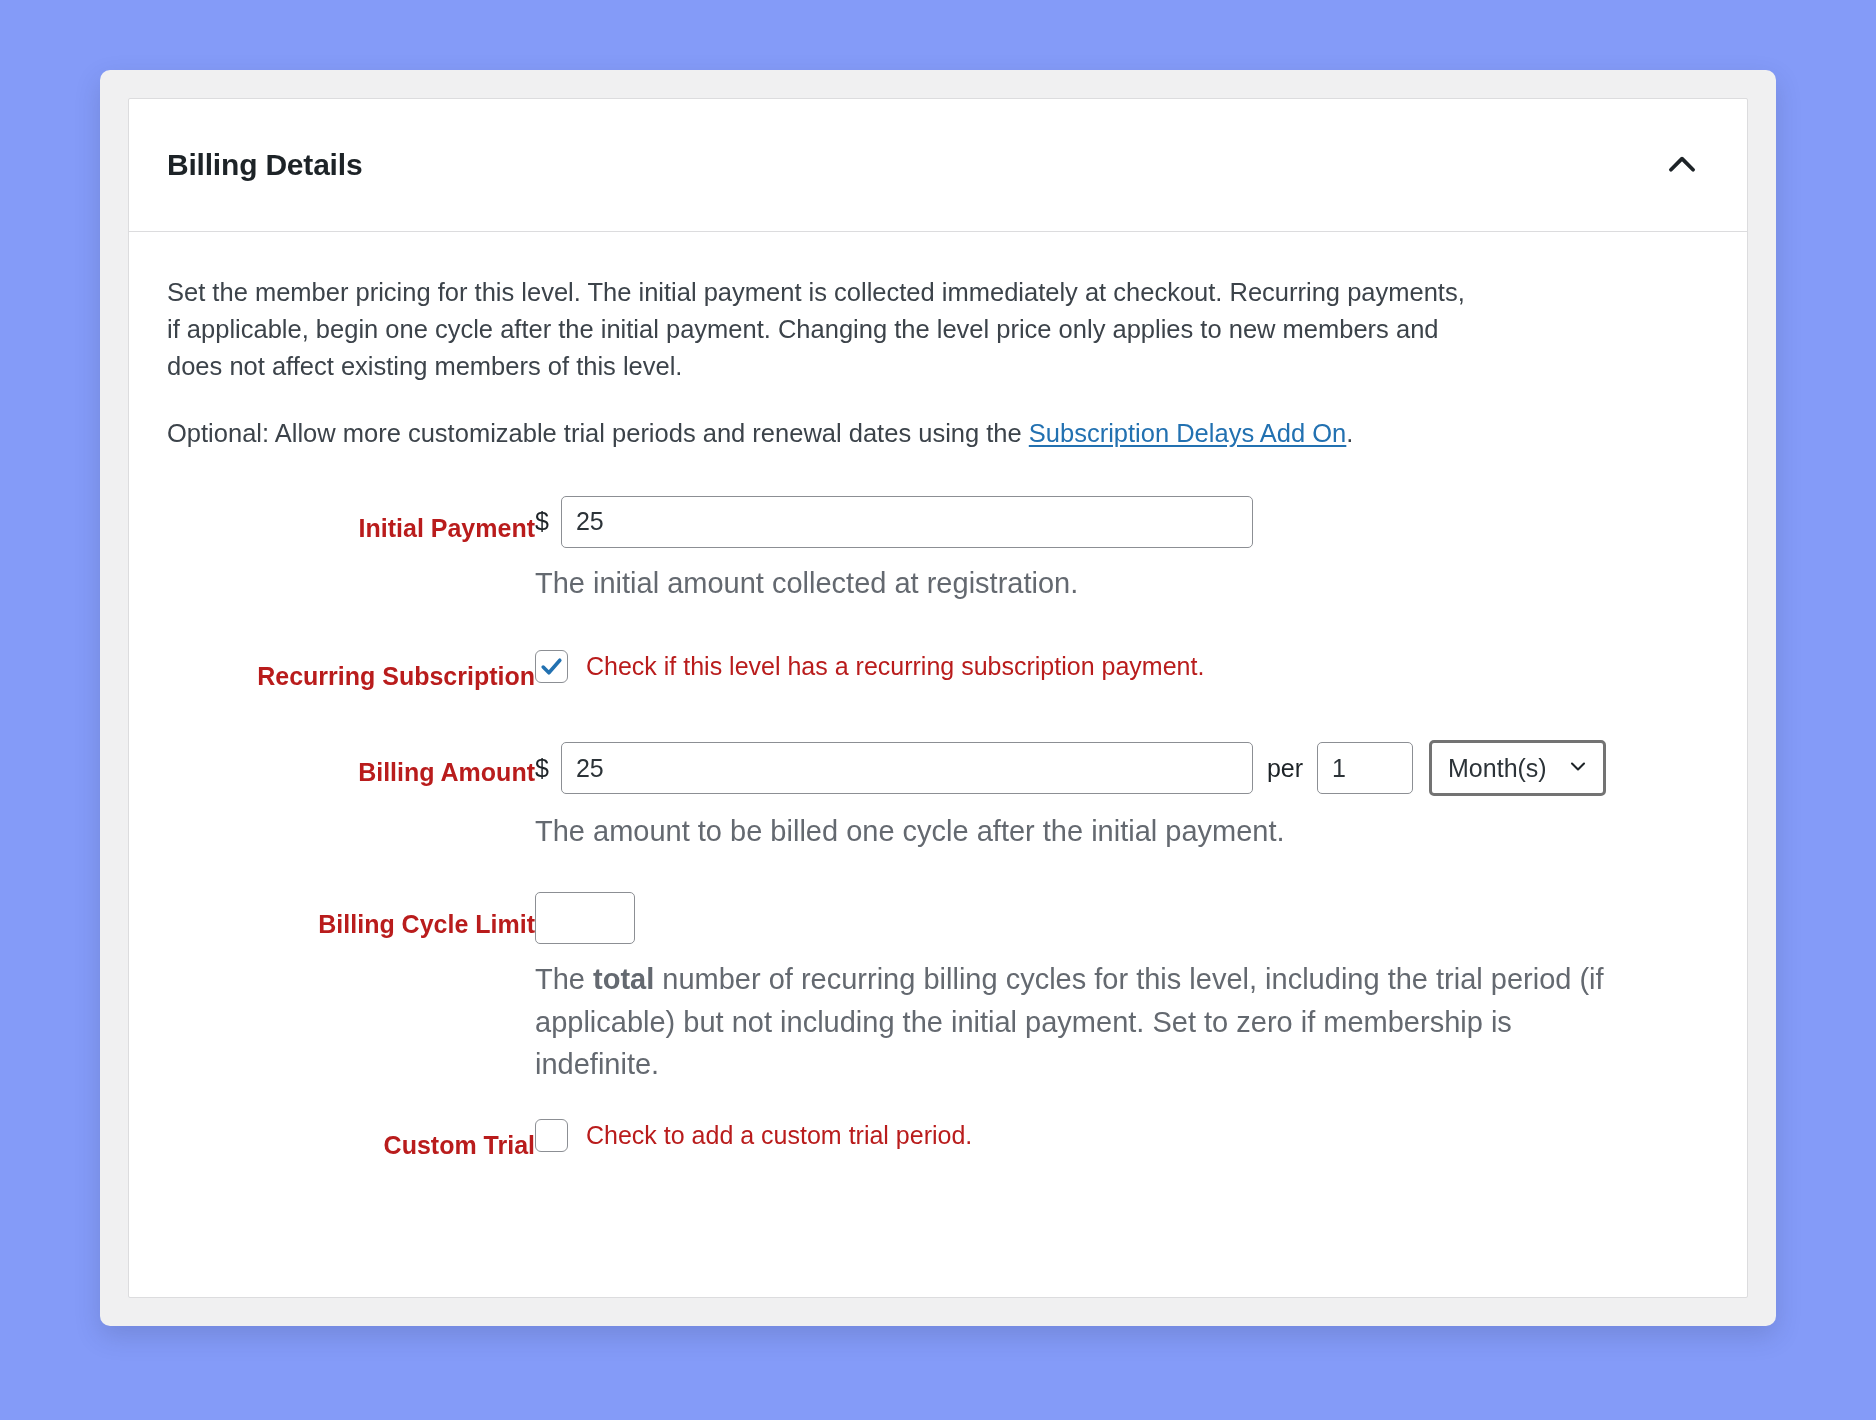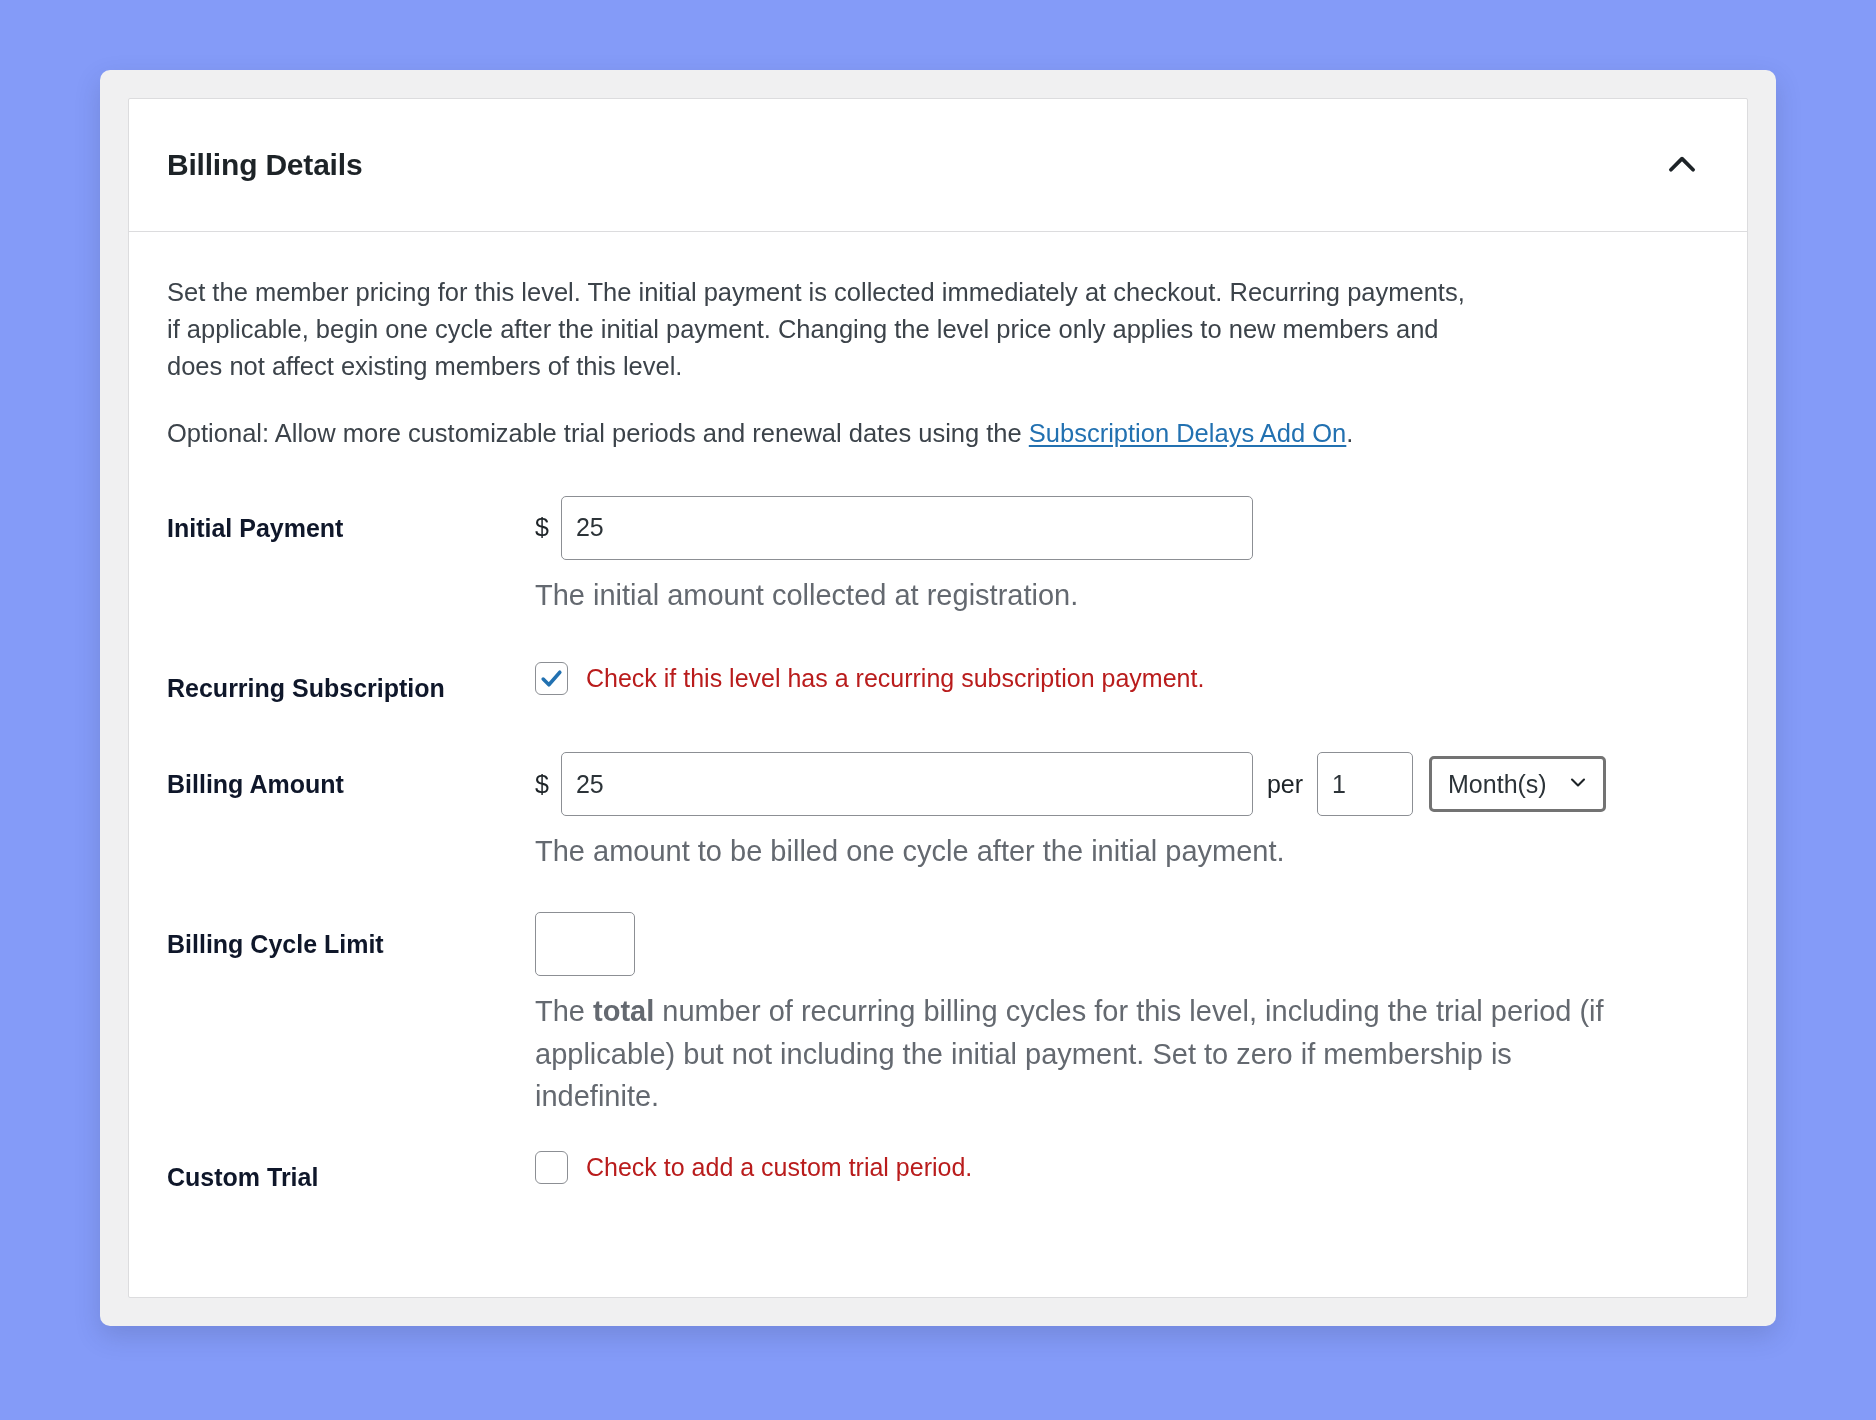--- a/index.html
+++ b/index.html
@@ -95,23 +95,24 @@
   
   .form-row {
     display: flex;
     align-items: flex-start;
     margin-bottom: 10px;
   }
   .row-label {
     flex: 0 0 368px;
     font-size: 25px;
     font-weight: 700;
-    color: #0f172a;
+    color: #b91c1c;
     padding-top: 16px;
     line-height: 1.3;
+    text-align: right;
   }
   .row-field {
     flex: 1 1 auto;
     min-width: 0;
   }
 
   .field-line {
     display: flex;
     align-items: center;
     gap: 0;
@@ -124,21 +125,21 @@
   }
 
   input.txt {
     font-family: "Liberation Sans", sans-serif;
     font-size: 25px;
     color: #2c3338;
     background: #ffffff;
     border: 1px solid #8c8f94;
     border-radius: 5px;
     padding: 8px 14px;
-    height: 64px;
+    height: 52px;
     outline: none;
   }
   input.txt.wide { width: 692px; }
   input.txt.tiny { width: 96px; }
   input.txt.cycle { width: 100px; }
 
   .per-label {
     font-size: 25px;
     color: #1d2327;
     margin: 0 14px;

